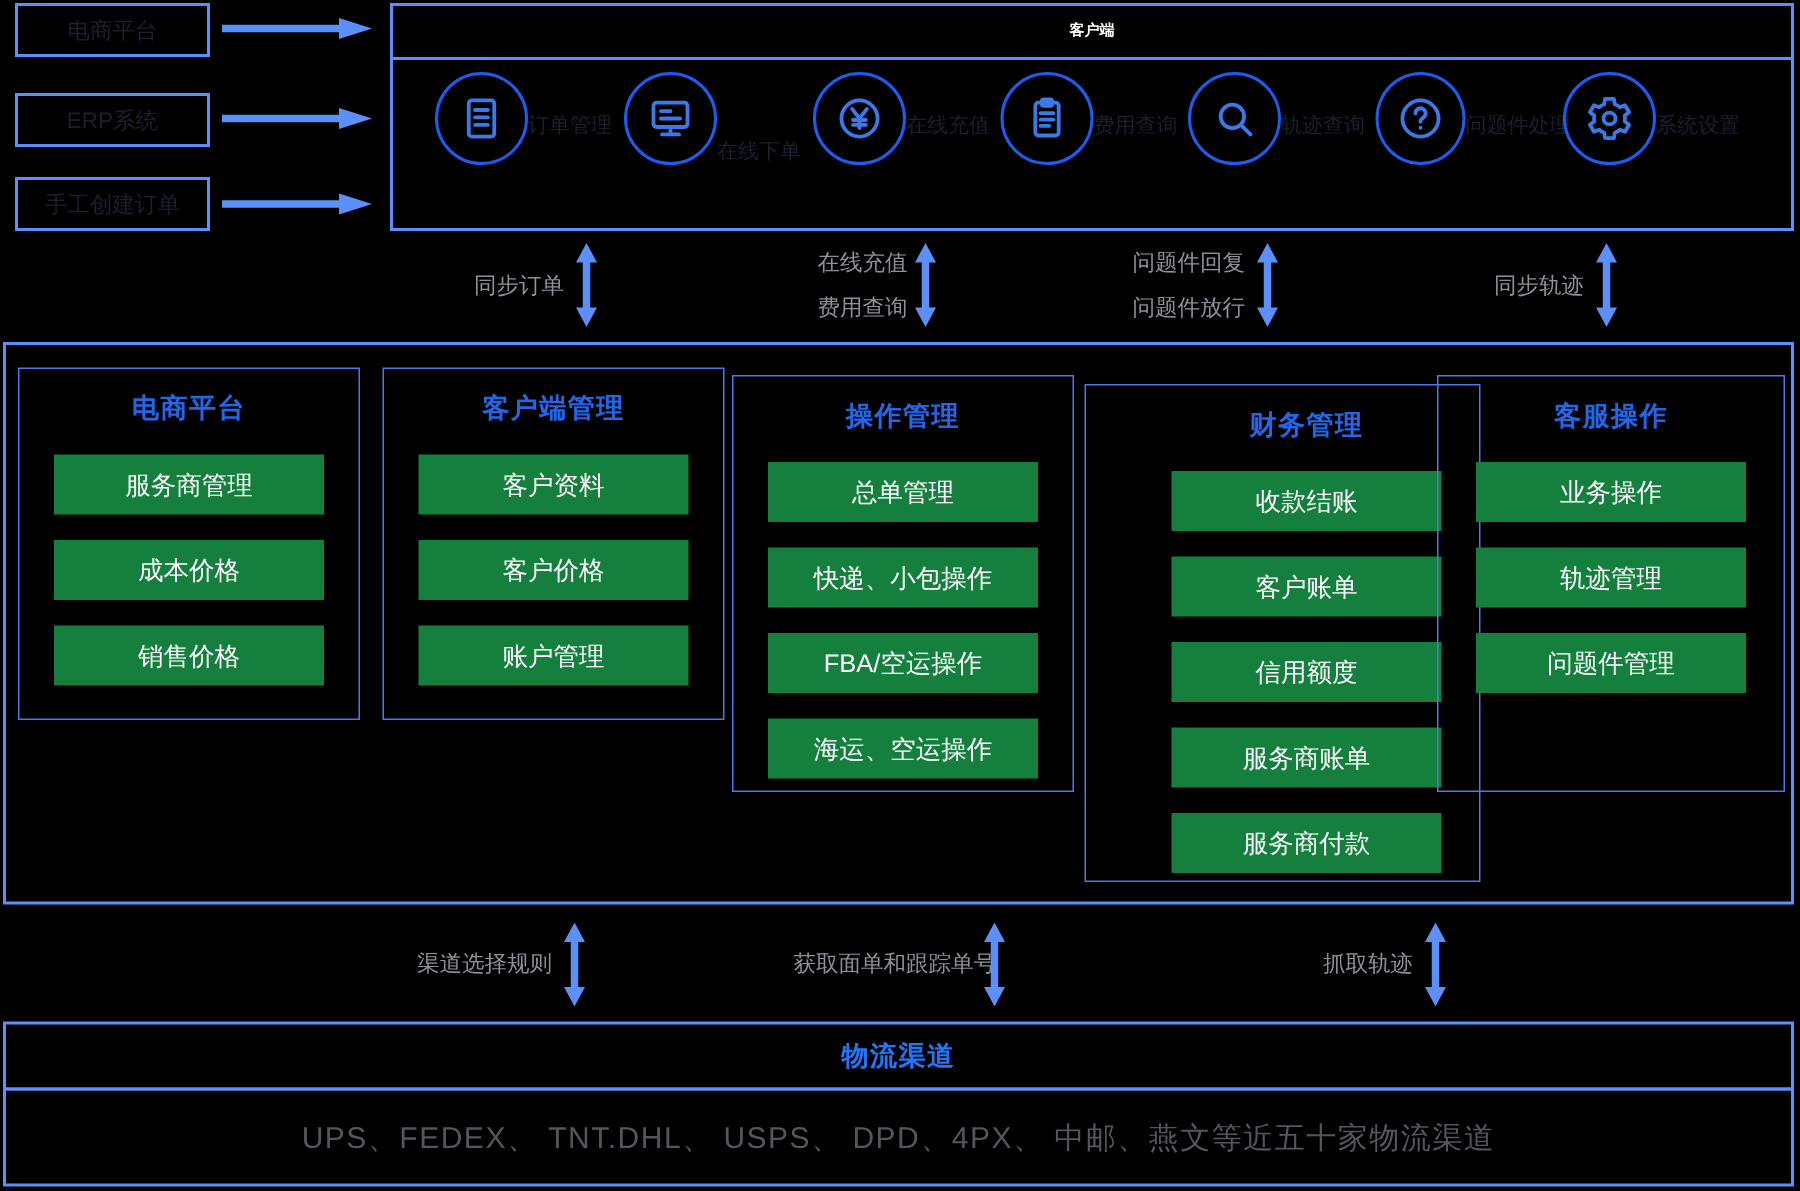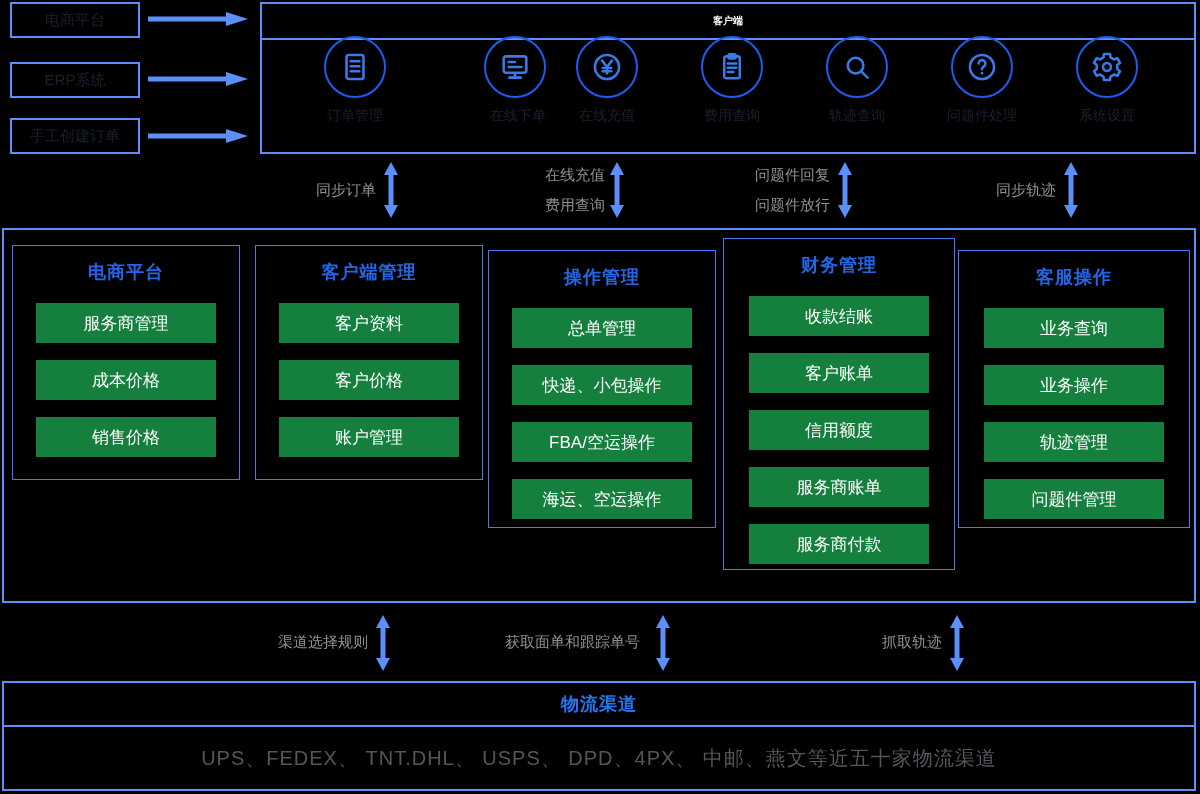--- a/index.html
+++ b/index.html
@@ -11,21 +11,21 @@
            display:flex;align-items:center;justify-content:center;
            color:#1A212E;font-size:15px;}
 
   
   .harrow{position:absolute;left:148px;}
 
   
   .panel{position:absolute;left:260px;top:2px;width:932px;height:148px;border:2px solid #5B8FF9;}
   .panel-title{height:34px;line-height:34px;border-bottom:2px solid #5B8FF9;
                text-align:center;color:#ffffff;font-size:10px;font-weight:bold;}
-  .module{position:absolute;top:32px;width:130px;display:flex;flex-direction:column;align-items:center;}
+  .module{position:absolute;top:44px;width:130px;display:flex;flex-direction:row;align-items:center;}
   .icon-circle{width:58px;height:58px;border:2px solid #1D5CF0;border-radius:50%;
                display:flex;align-items:center;justify-content:center;}
   .icon-circle svg{stroke:#3B79E8;fill:none;stroke-width:1.8;stroke-linecap:round;stroke-linejoin:round;}
   .module-label{margin-top:9px;font-size:14px;color:#1A212E;white-space:nowrap;}
 
   
   .glabel{position:absolute;color:#8D9298;font-size:15px;white-space:nowrap;}
   .g-right{text-align:right;}
   .varrow{position:absolute;}
 
@@ -219,47 +219,46 @@
   </div>
 
   <div class="col" style="left:488px;top:250px;width:226px;height:276px;">
     <span class="col-title">操作管理</span>
     <div class="btn">总单管理</div>
     <div class="btn">快递、小包操作</div>
     <div class="btn">FBA/空运操作</div>
     <div class="btn">海运、空运操作</div>
   </div>
 
-  <div class="col" style="left:723px;top:238px;width:230px;height:330px;">
+  <div class="col" style="left:723px;top:256px;width:230px;height:330px;padding-left:32px;">
     <span class="col-title">财务管理</span>
     <div class="btn">收款结账</div>
     <div class="btn">客户账单</div>
     <div class="btn">信用额度</div>
     <div class="btn">服务商账单</div>
     <div class="btn">服务商付款</div>
   </div>
 
   <div class="col" style="left:958px;top:250px;width:230px;height:276px;">
     <span class="col-title">客服操作</span>
-    <div class="btn">业务查询</div>
     <div class="btn">业务操作</div>
     <div class="btn">轨迹管理</div>
     <div class="btn">问题件管理</div>
   </div>
 
   <span class="glabel g-right" style="left:248px;top:633px;width:120px;">渠道选择规则</span>
   <span class="varrow" style="left:374px;top:615px;">
     <svg width="18" height="56" viewBox="0 0 18 56">
         <line x1="9" y1="10" x2="9" y2="46" stroke="#5B8FF9" stroke-width="5"></line>
         <polygon points="9,0 2,13 16,13" fill="#5B8FF9"></polygon>
         <polygon points="9,56 2,43 16,43" fill="#5B8FF9"></polygon>
       </svg>
   </span>
 
-  <span class="glabel g-right" style="left:480px;top:633px;width:160px;">获取面单和跟踪单号</span>
+  <span class="glabel g-right" style="left:504px;top:633px;width:160px;">获取面单和跟踪单号</span>
   <span class="varrow" style="left:654px;top:615px;">
     <svg width="18" height="56" viewBox="0 0 18 56">
         <line x1="9" y1="10" x2="9" y2="46" stroke="#5B8FF9" stroke-width="5"></line>
         <polygon points="9,0 2,13 16,13" fill="#5B8FF9"></polygon>
         <polygon points="9,56 2,43 16,43" fill="#5B8FF9"></polygon>
       </svg>
   </span>
 
   <span class="glabel g-right" style="left:862px;top:633px;width:80px;">抓取轨迹</span>
   <span class="varrow" style="left:948px;top:615px;">

